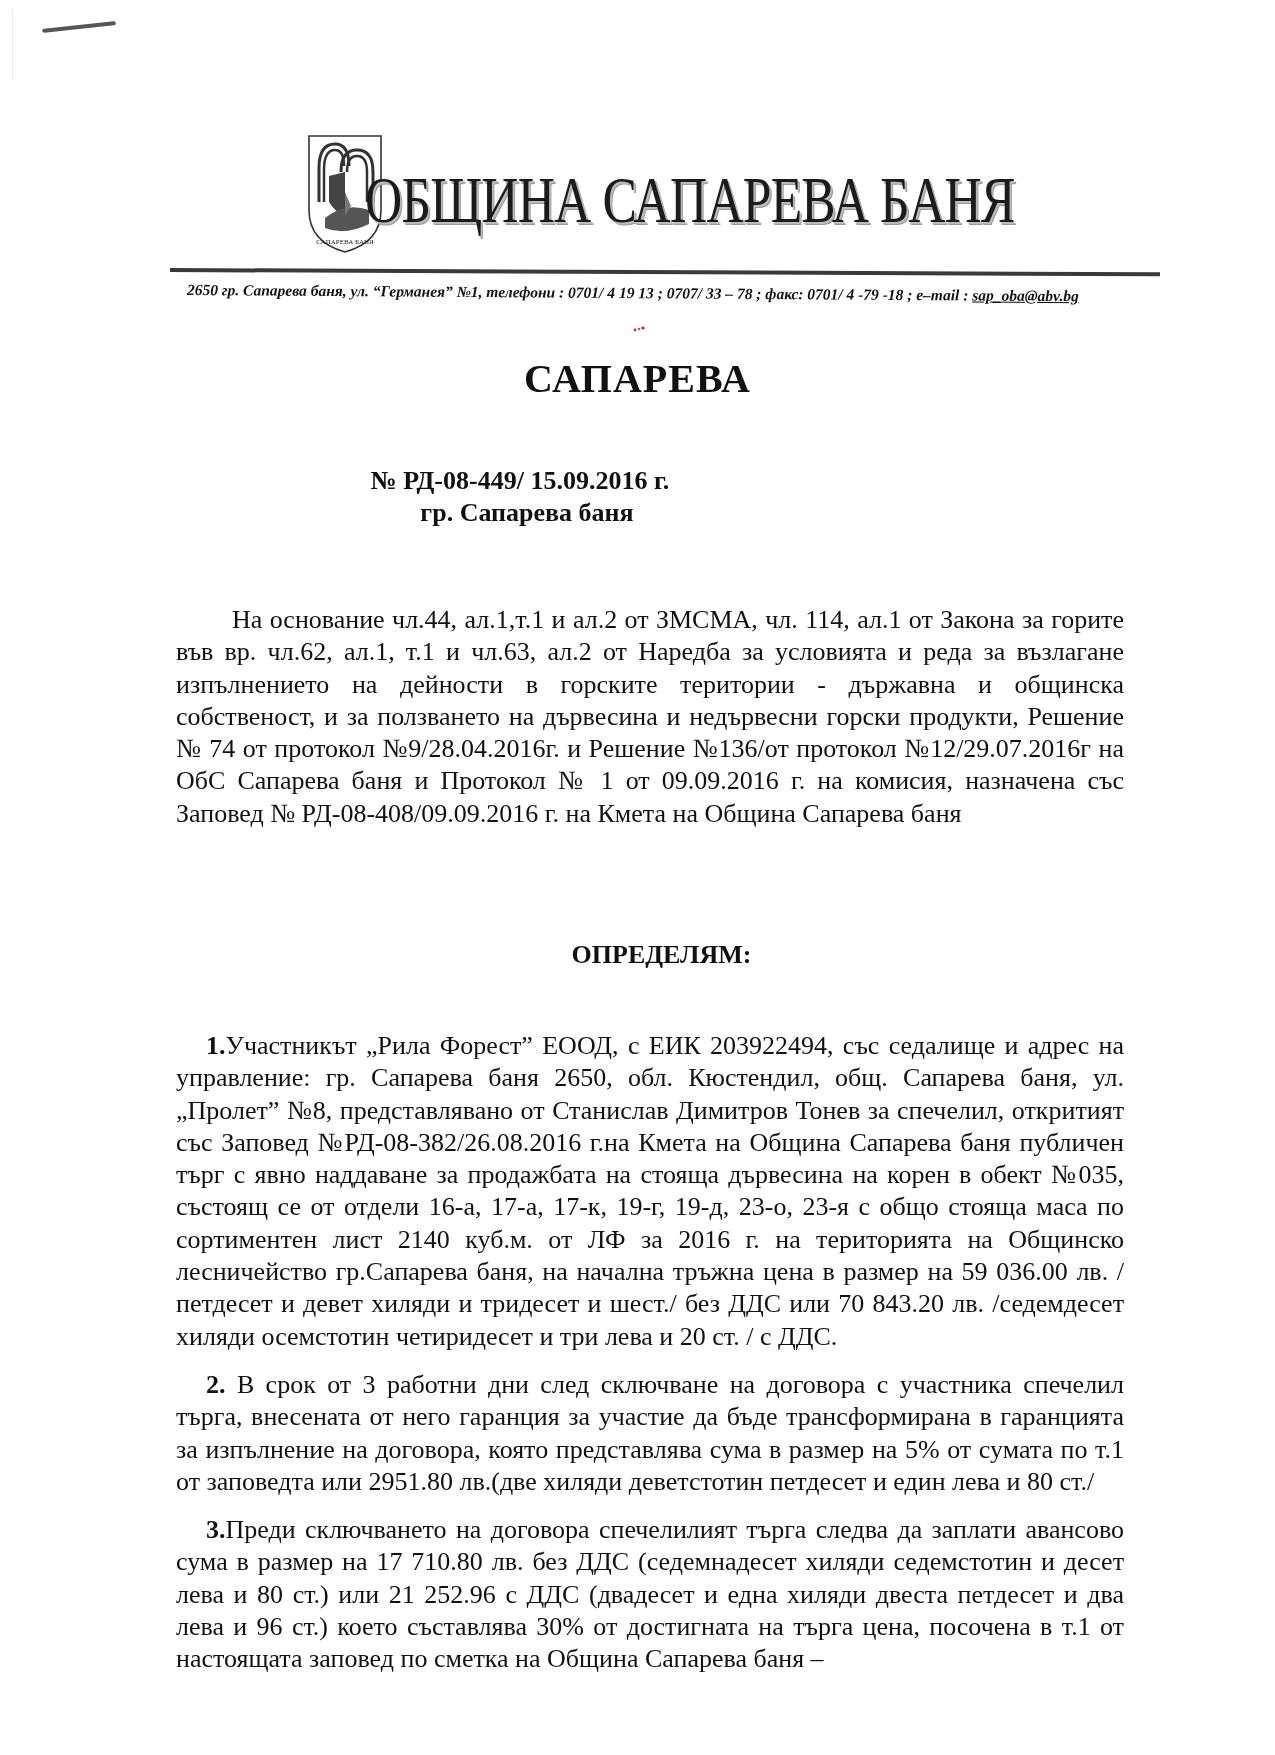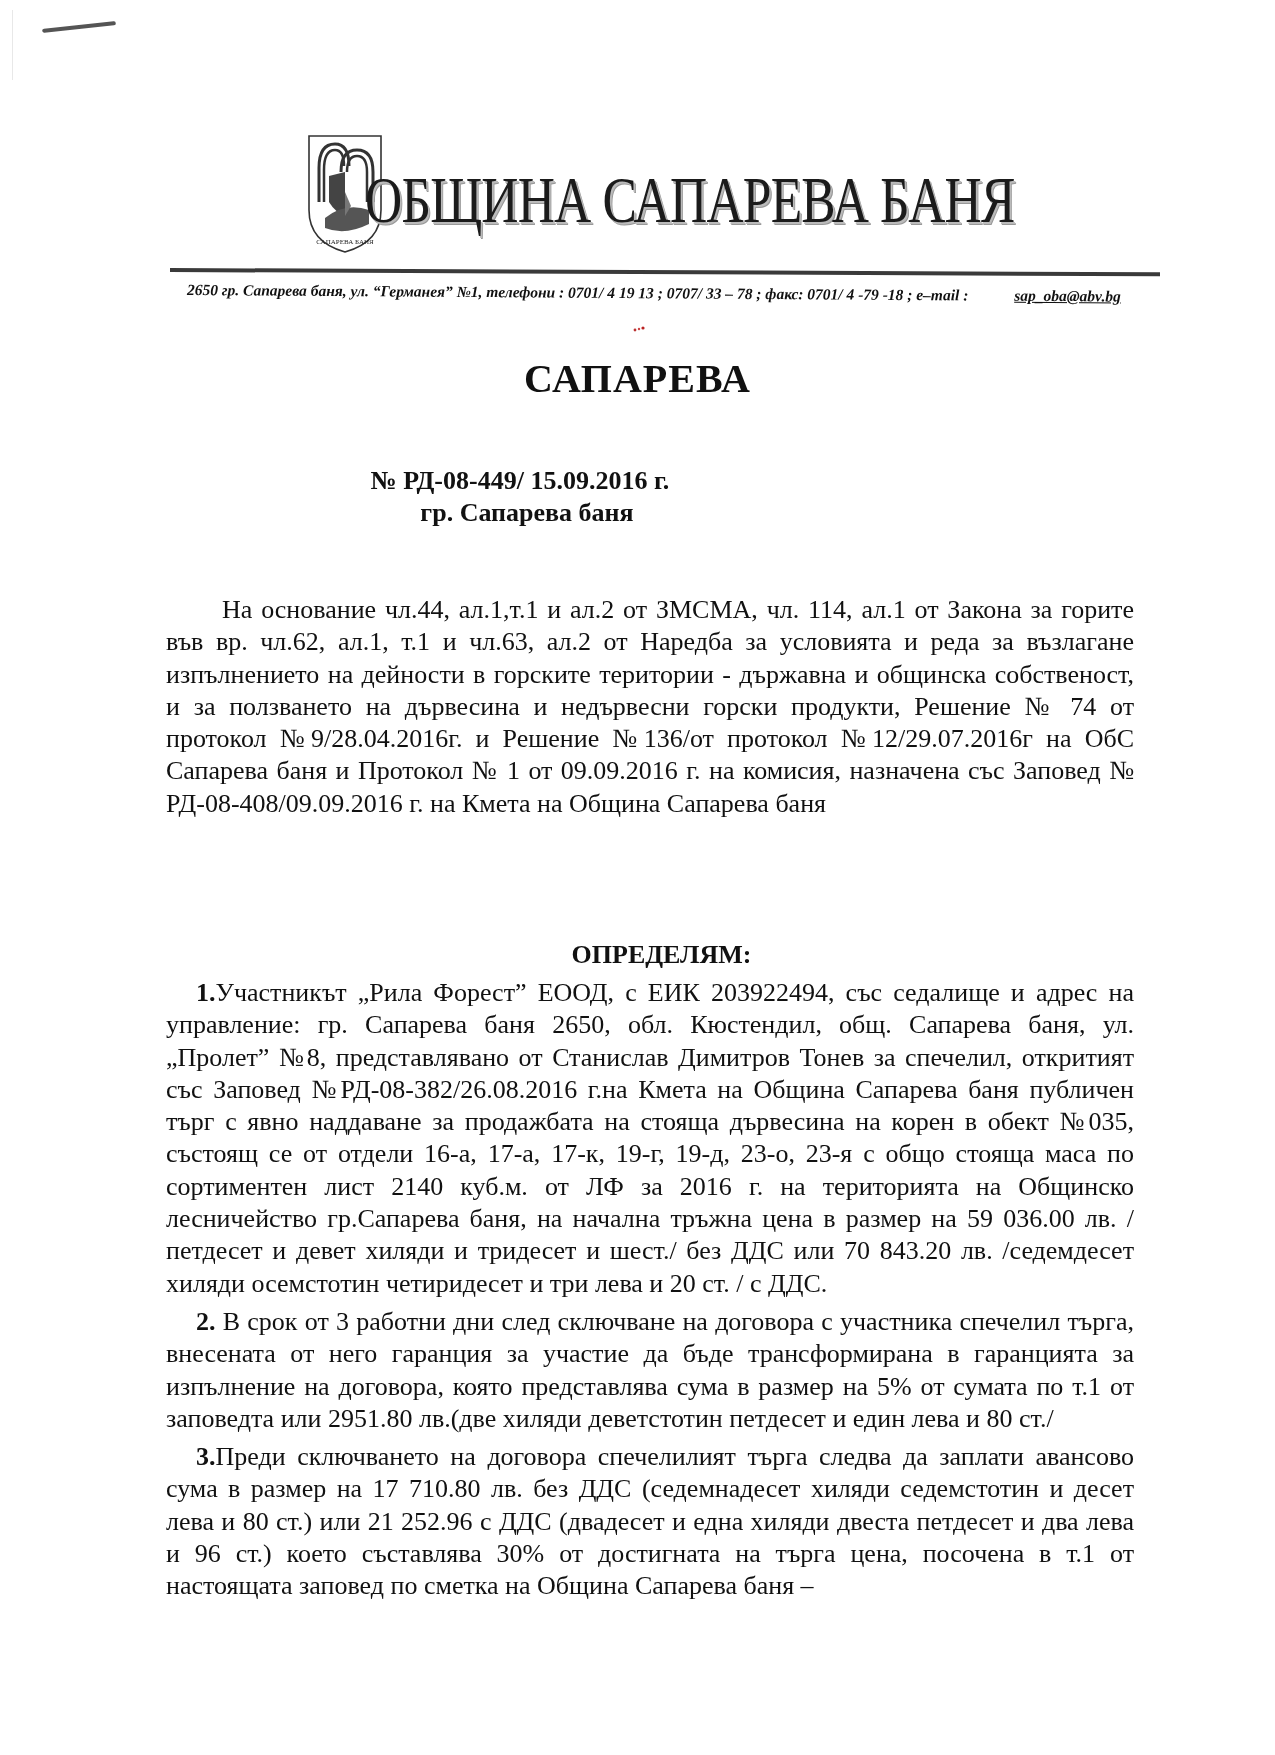--- a/index.html
+++ b/index.html
@@ -5,33 +5,33 @@
     html, body { margin: 0; padding: 0; background: #ffffff; }
     body { width: 1275px; height: 1755px; position: relative; overflow: hidden; color: #111; }
     .scan-mark { position: absolute; left: 42px; top: 25px; width: 74px; height: 4px; background: #555; transform: rotate(-6deg); border-radius: 2px; }
     .scan-edge { position: absolute; left: 12px; top: 10px; width: 1px; height: 70px; background: #e8e8e8; }
 
     .letterhead { position: absolute; left: 0; top: 0; width: 1275px; height: 330px; }
     .crest { position: absolute; left: 305px; top: 132px; width: 80px; height: 124px; }
     .org-name { position: absolute; left: 365px; top: 160px; width: 820px; font-family: "Liberation Serif", serif; font-size: 66px; line-height: 80px; font-weight: normal; color: #1b1b1b; letter-spacing: -1px; transform: scaleX(0.78); transform-origin: left center; white-space: nowrap; text-shadow: 2px 2px 0 #bbb, 3px 3px 0 #999; }
     .header-rule { position: absolute; left: 170px; top: 268px; width: 990px; height: 4px; background: #3a3a3a; transform: rotate(0.25deg); transform-origin: left; }
     .contact-line { position: absolute; left: 187px; top: 281px; width: 1000px; font-family: "Liberation Serif", serif; font-style: italic; font-weight: bold; font-size: 15.5px; white-space: nowrap; transform: rotate(0.4deg); transform-origin: left; color: #111; }
-    .contact-line .email { text-decoration: underline; margin-left: 42px; }
+    .contact-line .email { text-decoration: underline; }
     .red-dots { position: absolute; left: 632px; top: 325px; width: 20px; height: 8px; }
 
     .doc-title { position: absolute; left: 0; width: 1275px; top: 355px; text-align: center; font-family: "Liberation Serif", serif; font-weight: bold; font-size: 40px; letter-spacing: 1px; }
     .doc-number { position: absolute; left: 0; width: 1040px; top: 465px; text-align: center; font-family: "Liberation Serif", serif; font-weight: bold; font-size: 26px; line-height: 32px; }
     .doc-place { position: absolute; left: 0; width: 1054px; top: 497px; text-align: center; font-family: "Liberation Serif", serif; font-weight: bold; font-size: 26px; line-height: 32px; }
 
     .body-text { position: absolute; left: 160px; width: 980px; font-family: "Liberation Serif", serif; font-size: 26px; line-height: 32.3px; text-align: justify; color: #111; }
     .body-text .indent { display: inline-block; width: 56px; }
     .body-text .indent-sm { display: inline-block; width: 30px; }
     .section-heading { position: absolute; left: 0; width: 1275px; top: 940px; text-align: center; font-family: "Liberation Serif", serif; font-weight: bold; font-size: 26px; margin-left: 24px; }
     .num { font-weight: bold; }
-    .paragraph { margin: 6px; }
+    .paragraph { margin: 16px; }
   </style>
 </head>
 <body>
 
 <div class="scan-edge"></div>
 <div class="scan-mark"></div>
 
 <div class="letterhead">
   <svg class="crest" viewBox="0 0 80 124">
     <path d="M4 4 H76 V78 Q76 110 40 120 Q4 110 4 78 Z" fill="#fff" stroke="#333" stroke-width="1.6"></path>
@@ -59,17 +59,17 @@
 <div class="doc-title">САПАРЕВА</div>
 <div class="doc-number">№ РД-08-449/ 15.09.2016 г.</div>
 <div class="doc-place">гр. Сапарева баня</div>
 
 <div class="body-text" style="top: 588px;">
   <p class="paragraph"><span class="indent"></span><span>На основание чл.44, ал.1,т.1 и ал.2 от ЗМСМА, чл. 114, ал.1 от Закона за горите във вр. чл.62, ал.1, т.1 и чл.63, ал.2 от Наредба за условията и реда за възлагане изпълнението на дейности в горските територии - държавна и общинска собственост, и за ползването на дървесина и недървесни горски продукти, Решение № 74 от протокол №9/28.04.2016г. и Решение №136/от протокол №12/29.07.2016г на ОбС Сапарева баня и Протокол № 1 от 09.09.2016 г.  на комисия, назначена със Заповед № РД-08-408/09.09.2016 г. на Кмета на Община Сапарева баня</span></p>
 </div>
 
 <div class="section-heading">ОПРЕДЕЛЯМ:</div>
 
-<div class="body-text" style="top: 971px;">
+<div class="body-text" style="top: 1014px;">
   <p class="paragraph"><span class="indent-sm"></span><span class="num">1.</span><span>Участникът „Рила Форест” ЕООД, с ЕИК 203922494, със седалище и адрес на управление: гр. Сапарева баня 2650, обл. Кюстендил, общ. Сапарева баня, ул. „Пролет” №8, представлявано от Станислав Димитров Тонев за спечелил, откритият със Заповед №РД-08-382/26.08.2016 г.на Кмета на Община Сапарева баня публичен търг с явно наддаване за продажбата на стояща дървесина на корен в обект №035, състоящ се от отдели  16-а, 17-а, 17-к, 19-г, 19-д, 23-о, 23-я с общо стояща маса по сортиментен лист 2140 куб.м. от ЛФ за 2016 г. на територията на Общинско лесничейство гр.Сапарева баня,  на начална тръжна цена в размер на 59 036.00 лв. /петдесет и девет хиляди и тридесет и шест./ без ДДС или 70 843.20 лв. /седемдесет хиляди осемстотин четиридесет и три лева и 20 ст. / с ДДС.</span></p>
   <p class="paragraph"><span class="indent-sm"></span><span class="num">2.</span><span> В срок от 3 работни дни след сключване на договора с участника спечелил търга, внесената от него гаранция за участие да бъде трансформирана в гаранцията за изпълнение на договора, която представлява сума в размер на 5% от сумата по т.1 от заповедта или 2951.80 лв.(две хиляди деветстотин петдесет и един лева и 80 ст./</span></p>
   <p class="paragraph" style="margin-top: 6px;"><span class="indent-sm"></span><span class="num">3.</span><span>Преди сключването на договора спечелилият търга следва да заплати авансово сума в размер на 17 710.80 лв. без ДДС (седемнадесет хиляди седемстотин и десет лева и 80 ст.) или 21 252.96 с ДДС (двадесет и една хиляди двеста петдесет и два лева и 96 ст.) което съставлява 30% от достигната на търга цена, посочена в т.1 от настоящата заповед по сметка на Община Сапарева баня –</span></p>
 </div>
 
 </body></html>

